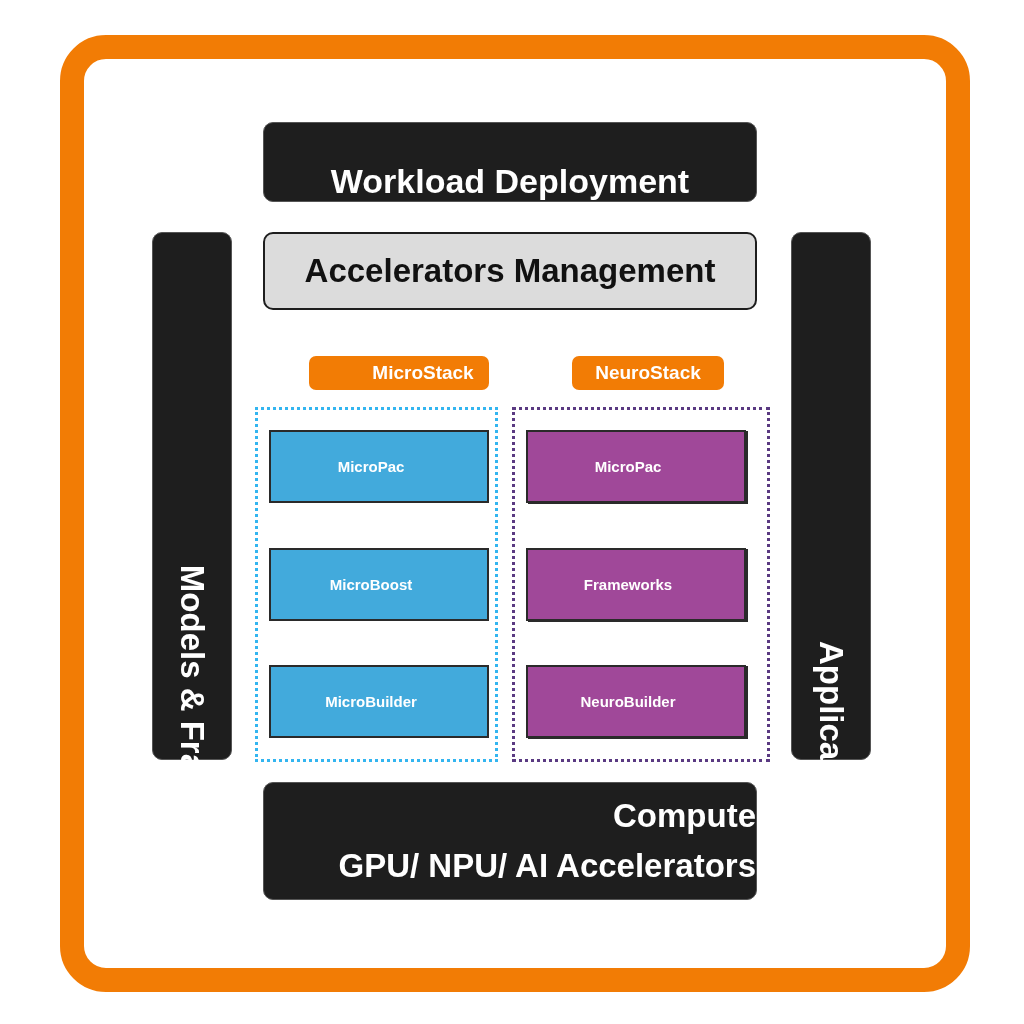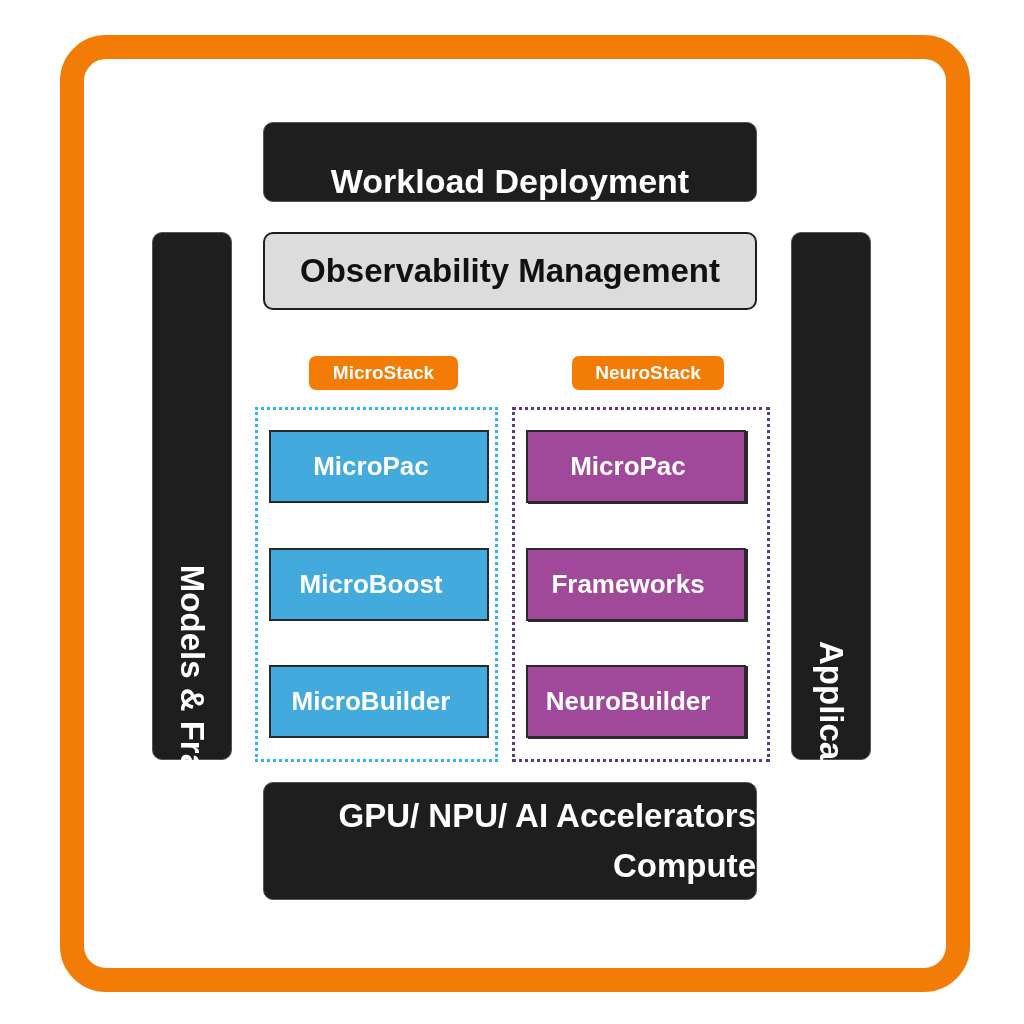--- a/index.html
+++ b/index.html
@@ -15,45 +15,45 @@
           background:#dcdcdc; border:2px solid #1e1e1e; border-radius:10px; box-sizing:border-box;
           display:flex; align-items:center; justify-content:center; font-weight:bold;
           font-size:33px; color:#111; }
   .side { width:80px; height:528px; top:232px; }
   #left-bar { left:152px; }
   #right-bar { left:791px; }
   .vtext { transform:rotate(90deg); white-space:nowrap; font-size:33px; font-weight:bold; color:#fff; }
   .tag { position:absolute; top:356px; height:34px; background:#f27c05; color:#fff;
          border-radius:7px; font-weight:bold; font-size:19px; display:flex; align-items:center;
          justify-content:center; }
-  #tag-micro { left:309px; width:149px; }
+  #tag-micro { left:309px; width:132px;padding-left:48px; }
   #tag-neuro { left:572px; width:152px; }
   .dotbox { position:absolute; top:407px; height:355px; box-sizing:border-box; }
   #micro-box { left:255px; width:243px; border:3px dotted #33b5f0; }
   #neuro-box { left:512px; width:258px; border:3px dotted #5a3a82; }
   .mod { position:absolute; height:73px; box-sizing:border-box; border:2px solid #2a2a2a;
-         color:#fff; font-weight:bold; font-size:26px; display:flex; align-items:center;
+         color:#fff; font-weight:bold; font-size:15px; display:flex; align-items:center;
          justify-content:center; padding-right:16px; }
   .micro { left:269px; width:220px; background:#42aadc; }
   .neuro { left:526px; width:220px; background:#a04899; box-shadow:2px 1px 0 #2a2a2a; }
   .r1 { top:430px; } .r2 { top:548px; } .r3 { top:665px;text-align:right; }
   #compute { left:263px; top:782px; width:494px; height:118px; flex-direction:column;
              font-size:33px; line-height:50px; }
 </style>
 </head>
 <body>
 
 <div class="frame"></div>
 
 <div id="workload" class="dark">
   <span>Workload Deployment</span>
 </div>
 
 <div id="observability">
-  <span>Observability Management</span>
+  <span>Accelerators Management</span>
 </div>
 
 <div id="left-bar" class="dark side">
   <span class="vtext">Models &amp; Frameworks</span>
 </div>
 
 <div id="right-bar" class="dark side">
   <span class="vtext">Applications</span>
 </div>
 
@@ -81,15 +81,15 @@
   <span>MicroPac</span>
 </div>
 <div class="mod neuro r2">
   <span>Frameworks</span>
 </div>
 <div class="mod neuro r3">
   <span>NeuroBuilder</span>
 </div>
 
 <div id="compute" class="dark">
+  <span>Compute</span>
   <span>GPU/ NPU/ AI Accelerators</span>
-  <span>Compute</span>
 </div>
 
 </body></html>

